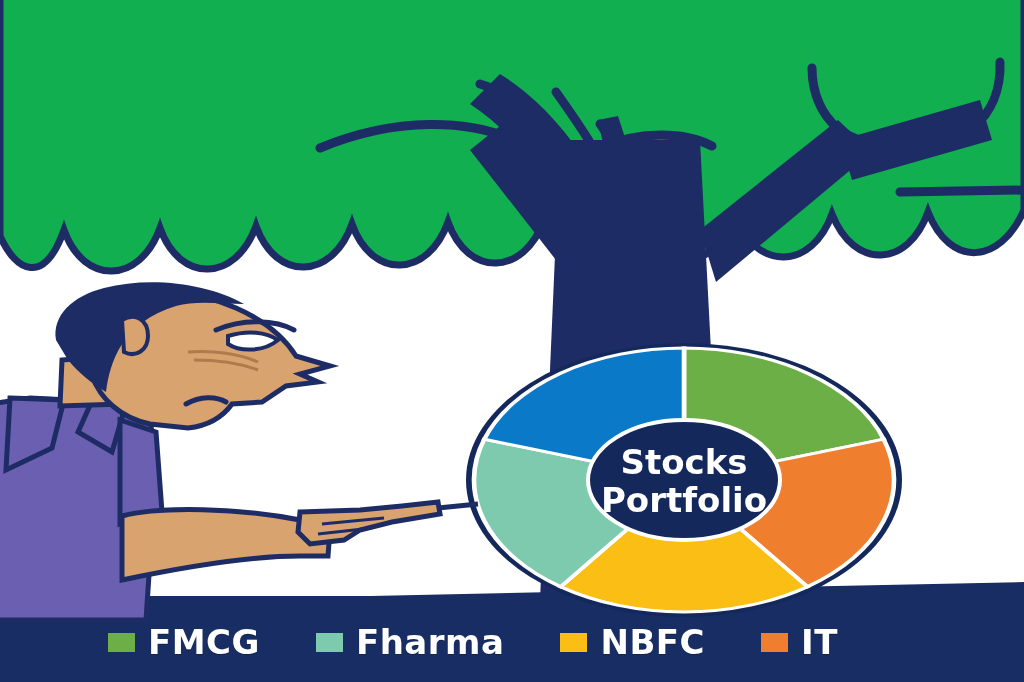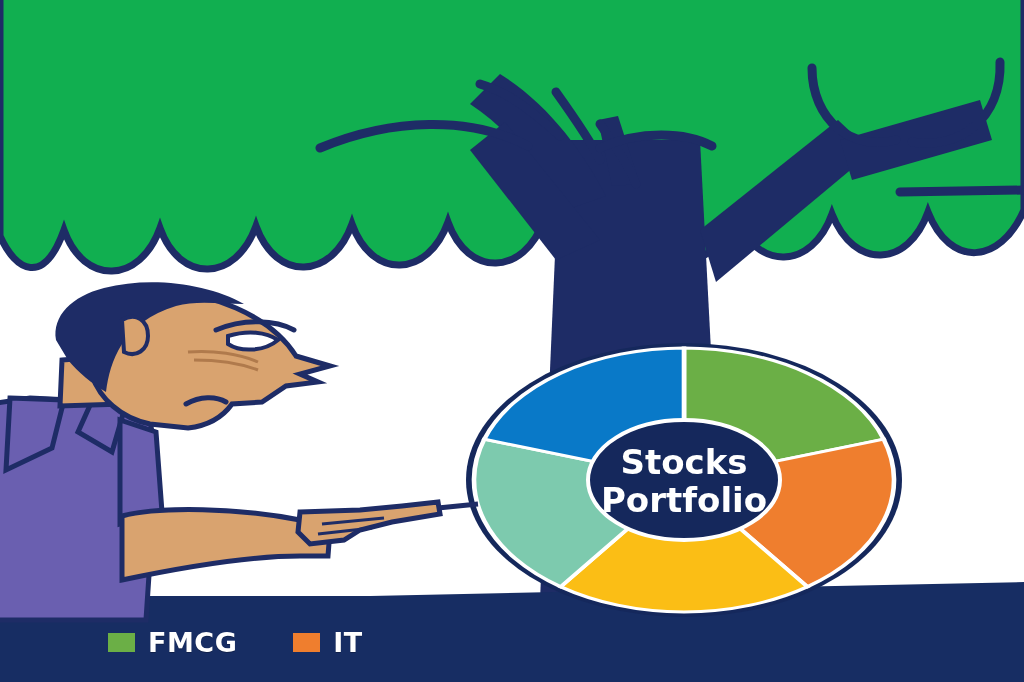--- a/index.html
+++ b/index.html
@@ -43,21 +43,21 @@
     white-space: nowrap;
   }
   .legend-swatch {
     width: 27px;
     height: 19px;
     margin-right: 13px;
     flex: 0 0 auto;
   }
   .legend-label {
     color: #ffffff;
-    font-size: 27px;
+    font-size: 34px;
     font-weight: bold;
     font-family: "DejaVu Sans", sans-serif;
     letter-spacing: 0.5px;
     text-shadow: 0 1px 0 rgba(0,0,0,0.25);
   }
   .center-label {
     font-family: "DejaVu Sans", sans-serif;
     font-weight: bold;
     fill: #ffffff;
   }
@@ -203,21 +203,29 @@
   </svg>
 
   <div id="legend">
 
     <div class="legend-item">
       <span class="legend-swatch" style="background:#6BAF46"></span>
       <span class="legend-label">FMCG</span>
     </div>
 
 
-
+    <div class="legend-item">
+      <span class="legend-swatch" style="background:#7DCAAE"></span>
+      <span class="legend-label">Fharma</span>
+    </div>
+
+    <div class="legend-item">
+      <span class="legend-swatch" style="background:#FBBE15"></span>
+      <span class="legend-label">NBFC</span>
+    </div>
 
     <div class="legend-item">
       <span class="legend-swatch" style="background:#EF7E2E"></span>
       <span class="legend-label">IT</span>
     </div>
 
   </div>
 
 </div>
 

